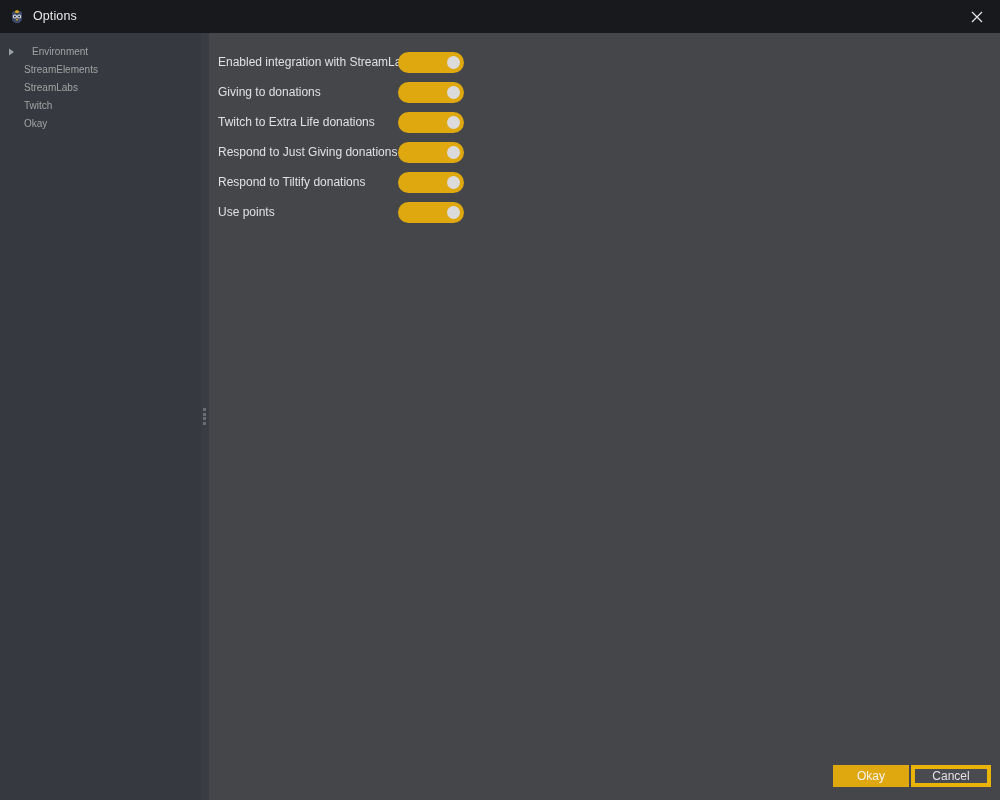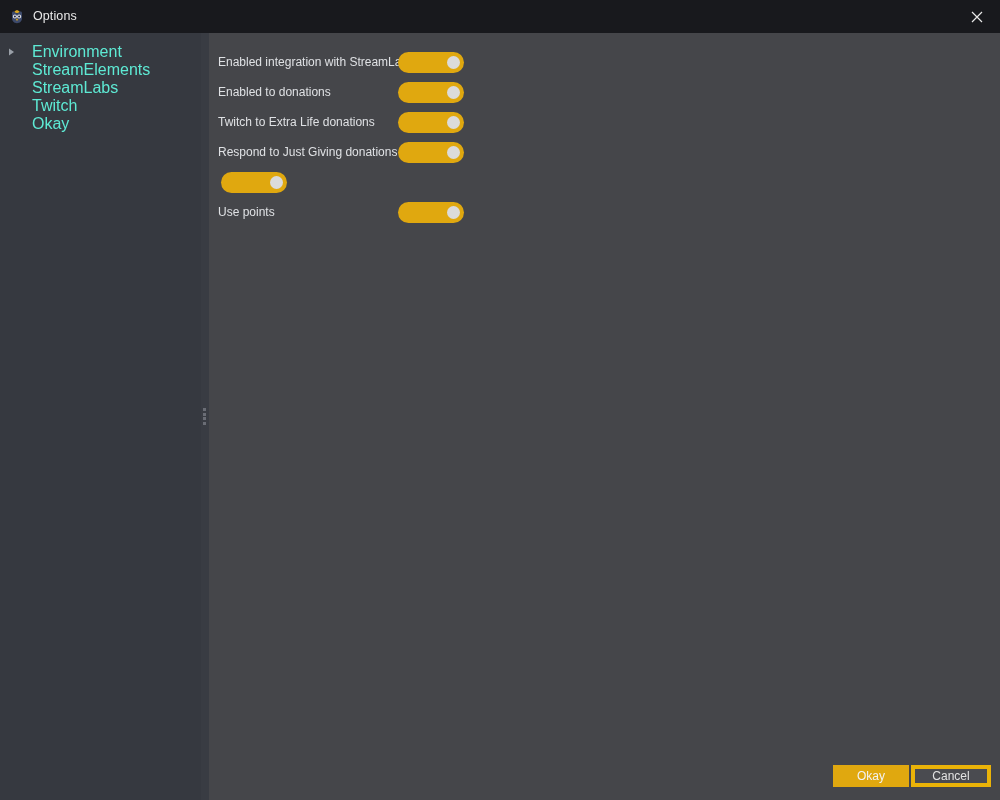--- a/index.html
+++ b/index.html
@@ -46,24 +46,24 @@
     height:18px; display:flex; align-items:center;
     padding-left:20px; cursor:default;
   }
   .tree-arrow {
     width:12px; height:12px; flex:none;
     display:flex; align-items:center; justify-content:flex-start;
     margin-left:-12px; margin-right:0;
   }
   .tree-arrow svg { display:block; }
   .tree-label {
-    color:#5eead4; font-size:16px; line-height:18px;
+    color:#a3a3a3; font-size:10px; line-height:18px;
     margin-left:12px; white-space:nowrap;
   }
-  .tree-item.no-arrow .tree-label { margin-left:12px; }
+  .tree-item.no-arrow .tree-label { margin-left:4px; }
 
   
   #splitter {
     position:absolute; left:201px; top:33px; width:8px; height:767px;
     background:#393c43; cursor:col-resize;
   }
   #splitter-grip {
     position:absolute; left:2px; top:375px;
     width:3px; height:17px;
     display:flex; flex-direction:column; justify-content:space-between;
@@ -193,21 +193,21 @@
       <div class="opt-row">
         <span class="opt-label">Enabled integration with StreamLabs</span>
         <span class="toggle-wrap">
           <span class="toggle">
             <span class="knob"></span>
           </span>
         </span>
       </div>
 
       <div class="opt-row">
-        <span class="opt-label">Enabled to donations</span>
+        <span class="opt-label">Giving to donations</span>
         <span class="toggle-wrap">
           <span class="toggle">
             <span class="knob"></span>
           </span>
         </span>
       </div>
 
       <div class="opt-row">
         <span class="opt-label">Twitch to Extra Life donations</span>
         <span class="toggle-wrap">
@@ -220,20 +220,21 @@
       <div class="opt-row">
         <span class="opt-label">Respond to Just Giving donations</span>
         <span class="toggle-wrap">
           <span class="toggle">
             <span class="knob"></span>
           </span>
         </span>
       </div>
 
       <div class="opt-row">
+        <span class="opt-label">Respond to Tiltify donations</span>
         <span class="toggle-wrap">
           <span class="toggle">
             <span class="knob"></span>
           </span>
         </span>
       </div>
 
 
       <div class="opt-row">
         <span class="opt-label">Use points</span>

